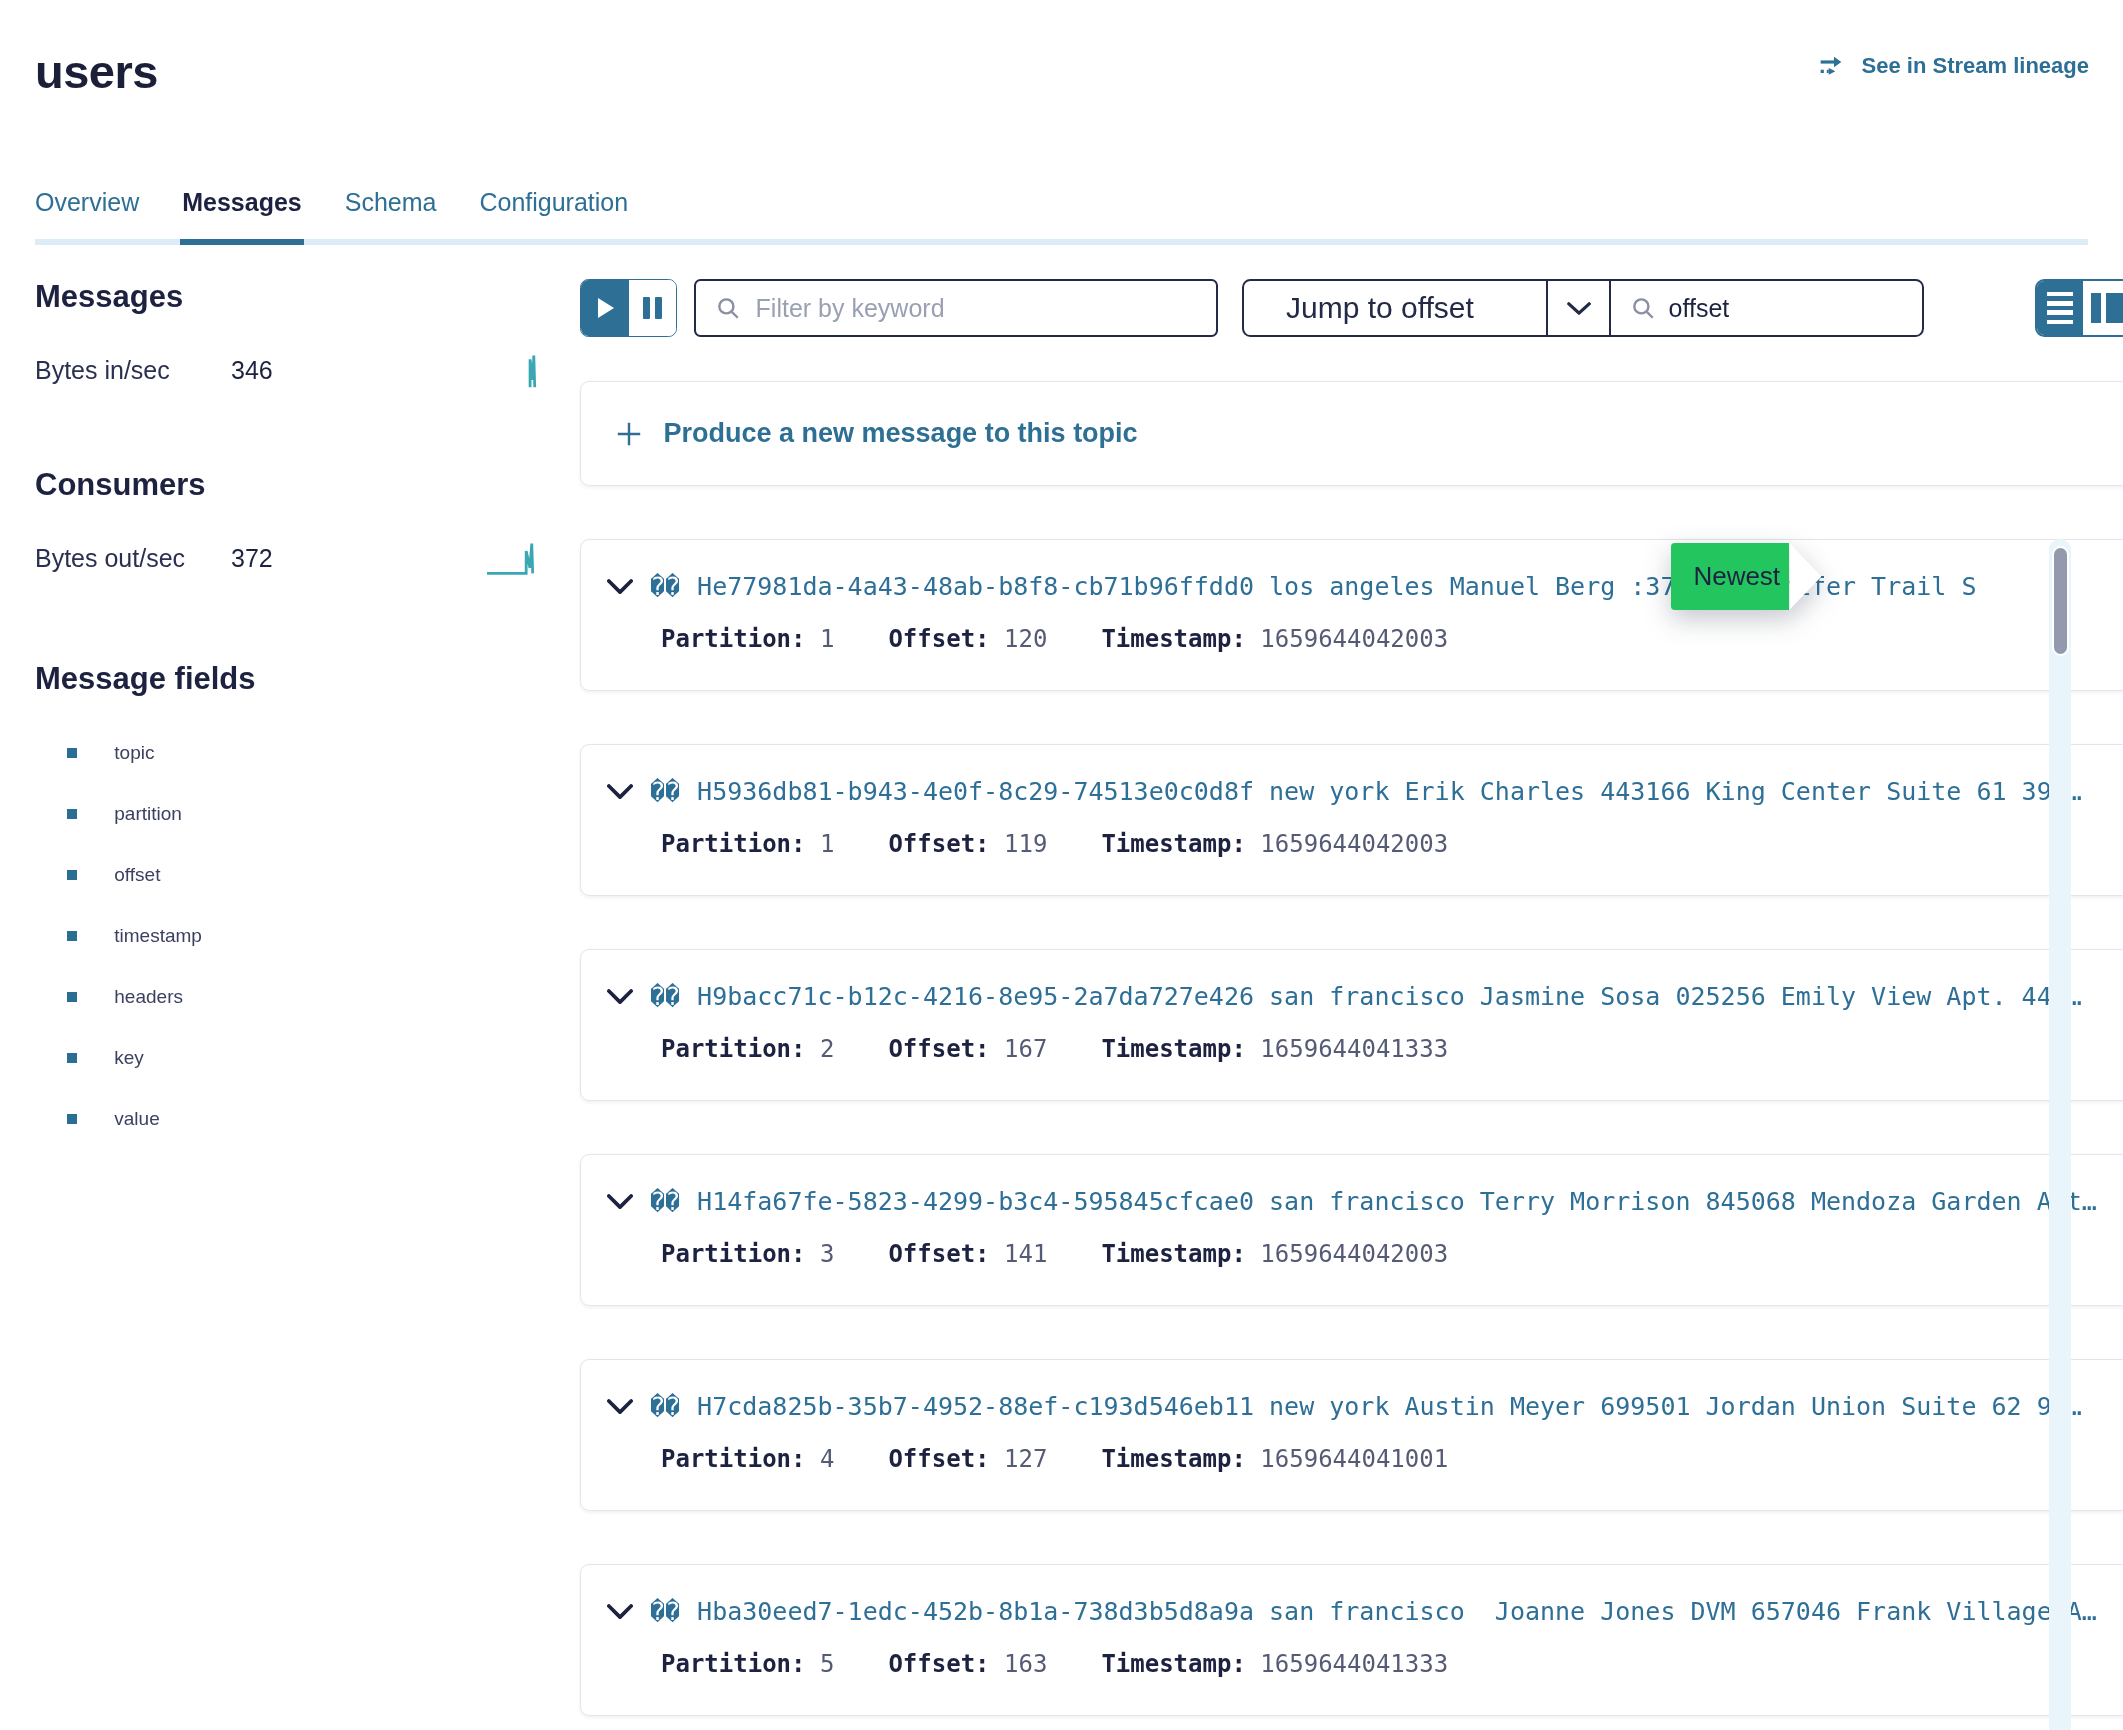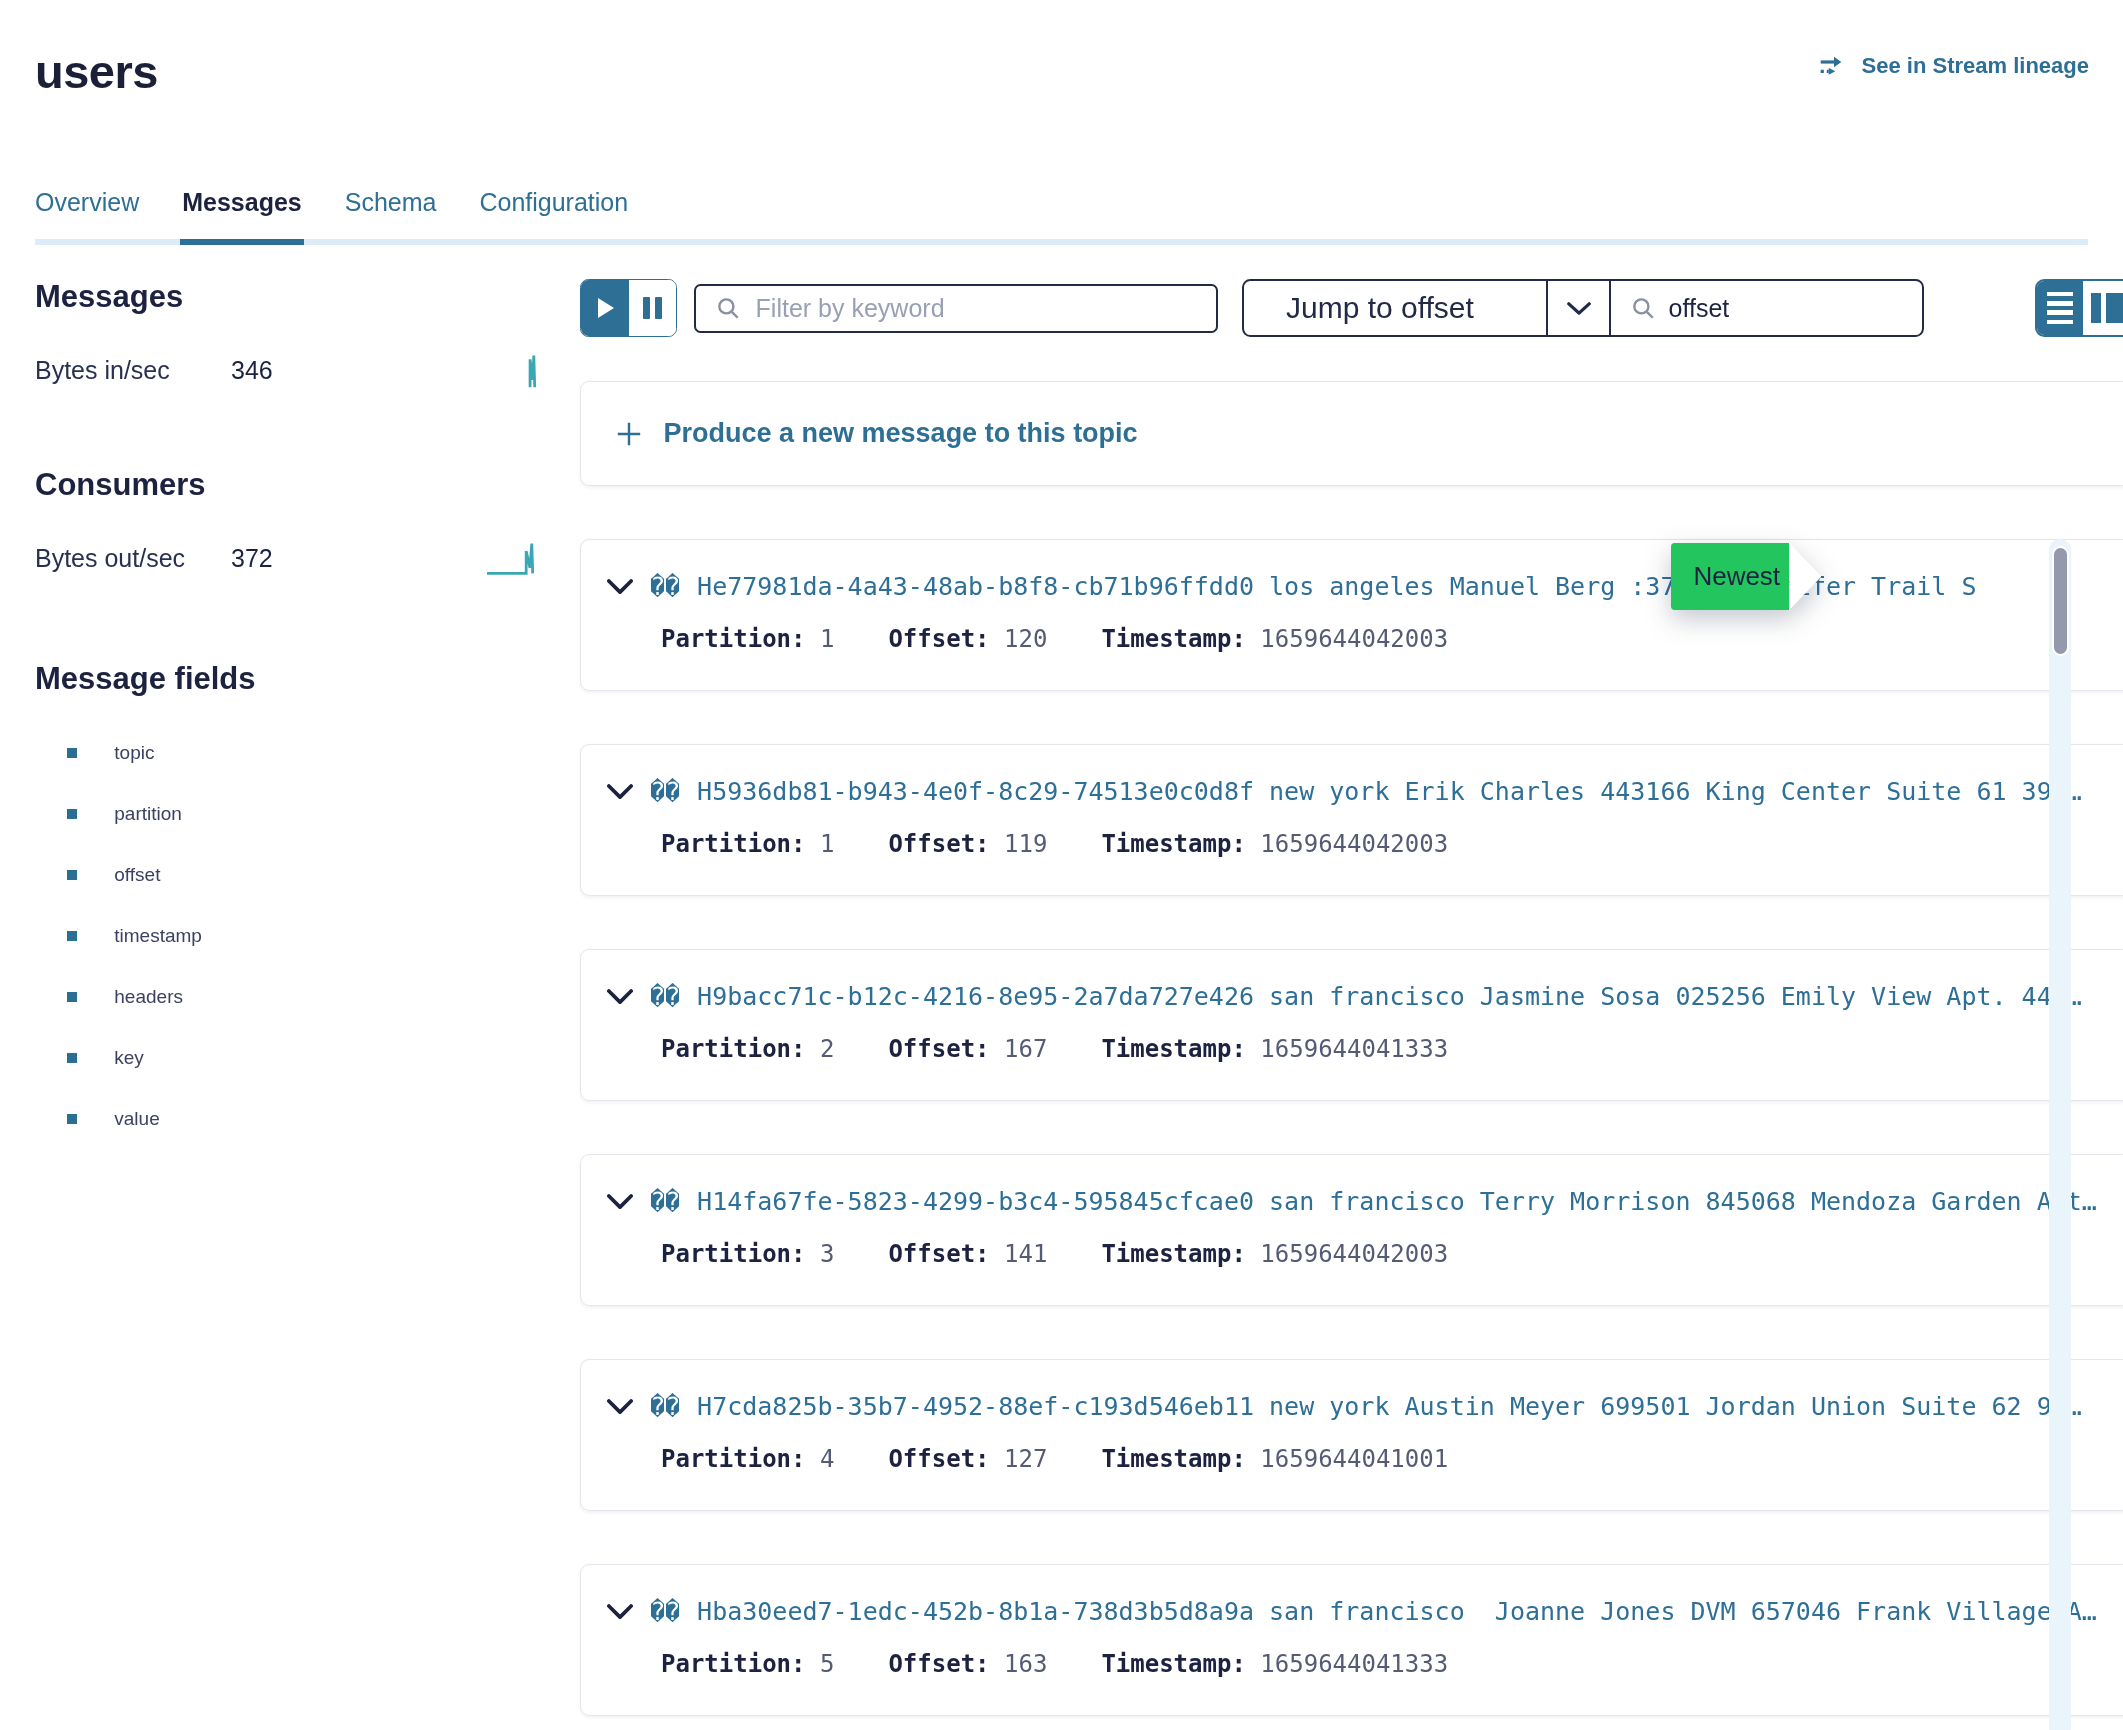--- a/index.html
+++ b/index.html
@@ -43,21 +43,21 @@
   .toolbar { display:flex; align-items:center; height:58px; }
   .playpause { display:flex; width:97px; height:58px; border:1.9px solid #2d6f95;
                border-radius:8.4px; overflow:hidden; background:#fff; }
   .pp-play { flex:1; background:#2d6f95; display:flex; align-items:center; justify-content:center; cursor:pointer; }
   .pp-play .tri { width:0; height:0; border-left:16px solid #fff;
                   border-top:10.3px solid transparent; border-bottom:10.3px solid transparent; margin-left:3.7px; }
   .pp-pause { flex:1; background:#fff; border-left:1.9px solid #2d6f95;
               display:flex; align-items:center; justify-content:center; gap:5.6px; cursor:pointer; }
   .pp-pause i { display:block; width:6.5px; height:22.4px; background:#2d6f95; border-radius:0.9px; }
 
-  .filter-wrap { display:flex; align-items:center; gap:15px; width:524px; height:49px;
+  .filter-wrap { display:flex; align-items:center; gap:15px; width:524px; height:58px;
                  margin-left:17px; border:2.8px solid #232a47; border-radius:6.5px; padding:0 18.6px; }
   .filter-wrap input { flex:1; border:none; outline:none; font-size:25px; color:#1d2240;
                        font-family:"Liberation Sans","DejaVu Sans",sans-serif; background:transparent; }
   .filter-wrap input::placeholder { color:#9aa0b4; }
 
   .jump { display:flex; width:682px; height:58px; margin-left:24px;
           border:2.8px solid #232a47; border-radius:8.4px; overflow:hidden; }
   .jump-label { flex:1; display:flex; align-items:center; padding:0 42px; font-size:30px;
                 color:#232a47; cursor:pointer; }
   .jump-chev { width:63px; border-left:2.8px solid #232a47; display:flex; align-items:center;

